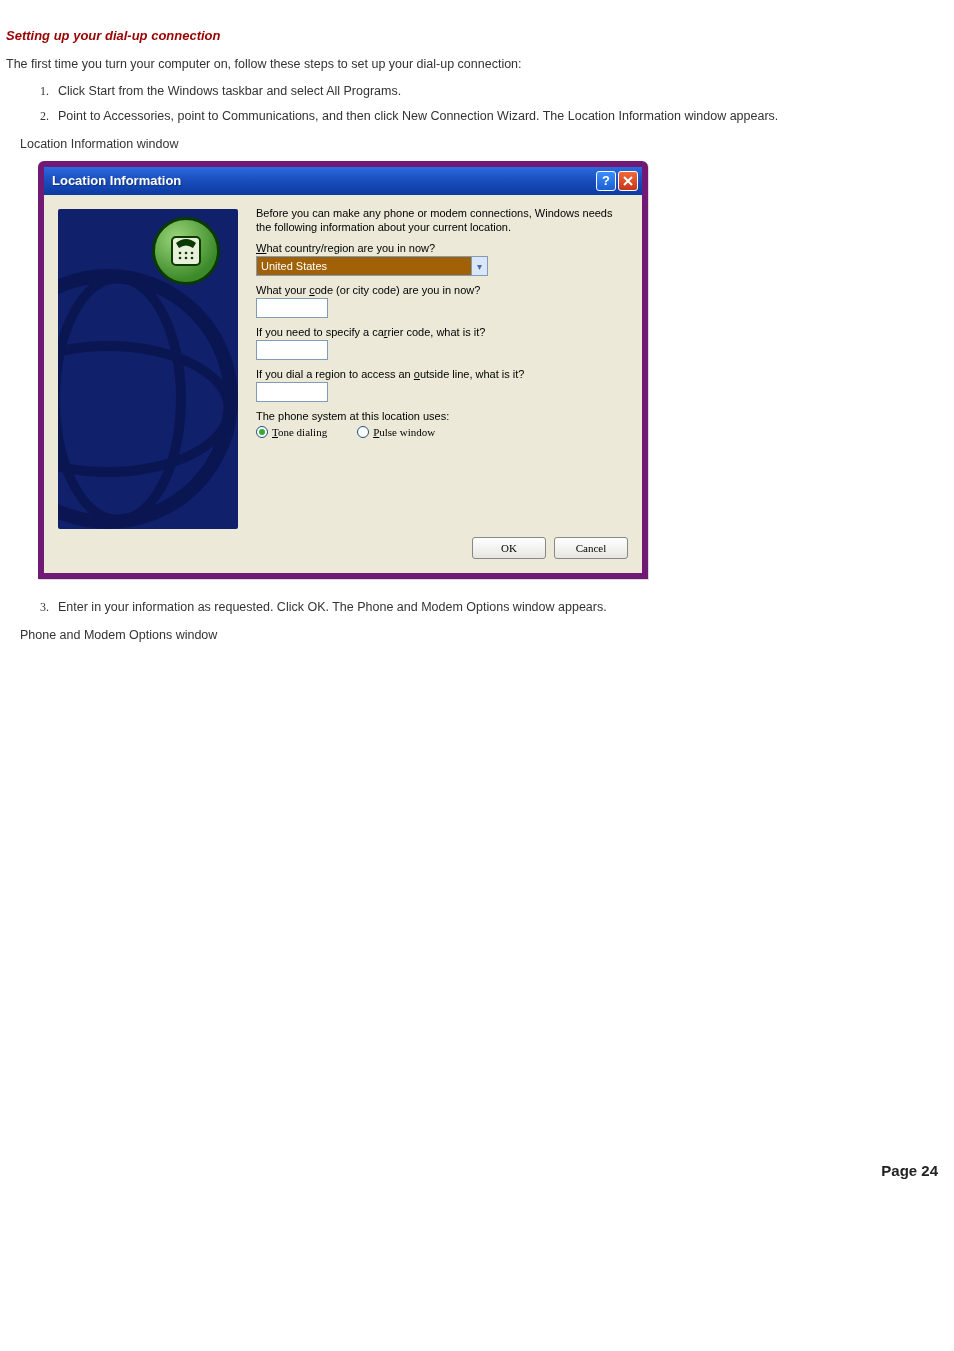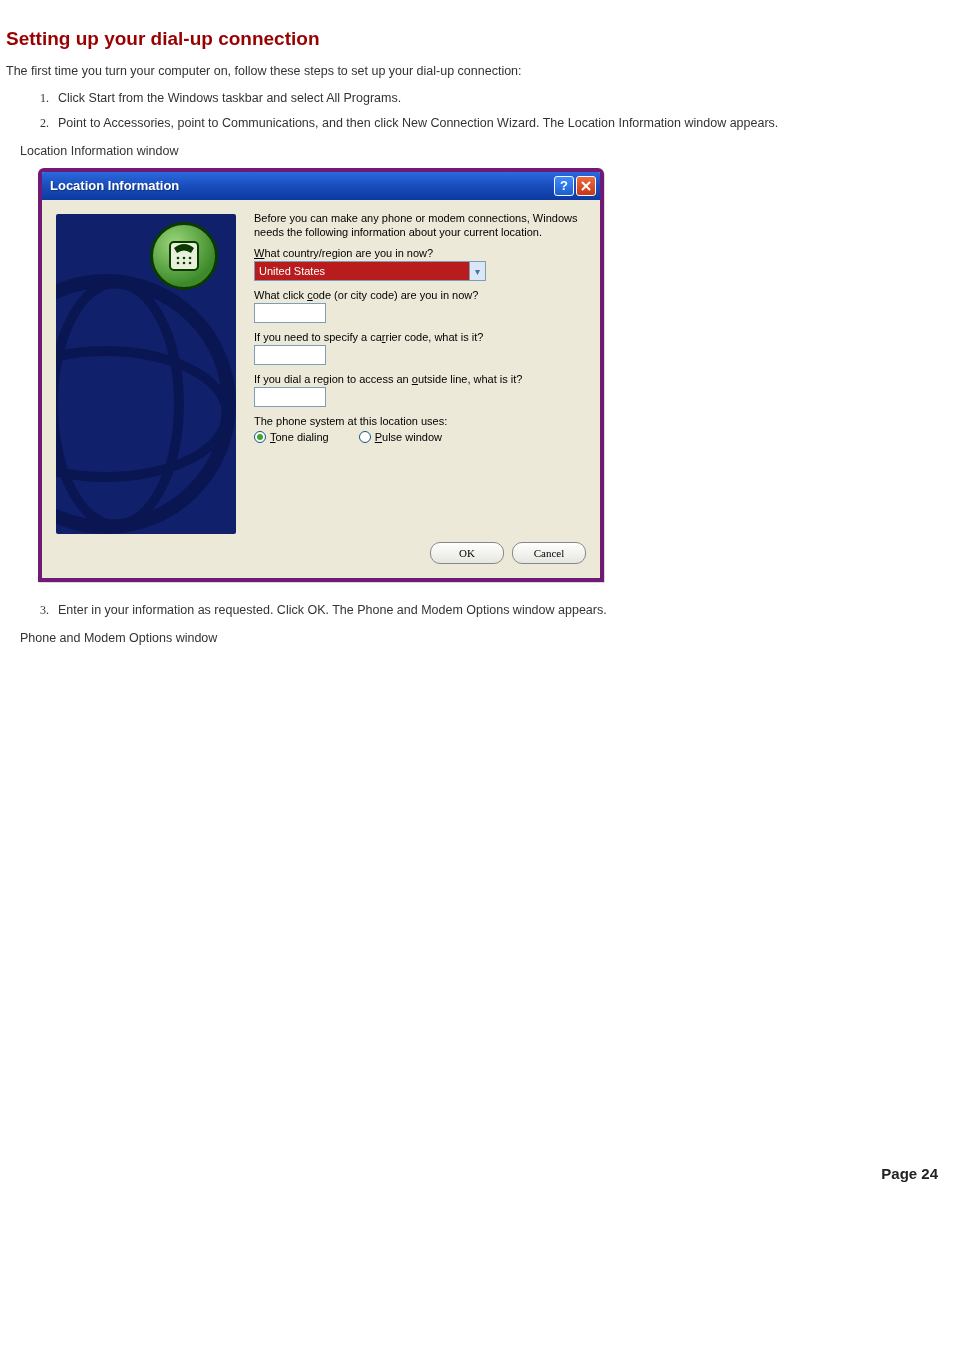--- a/index.html
+++ b/index.html
@@ -10,23 +10,24 @@
     font-size: 12.5px;
     color: #333;
     background: #fff;
     width: 954px;
   }
   .page {
     padding: 8px 6px 8px 6px;
   }
   h2.section-title {
     color: #990000;
-    font-size: 19px;
+    font-size: 13px;
     font-weight: bold;
     margin: 20px 0 14px 0;
+    font-style: italic;
   }
   p.intro {
     margin: 0 0 12px 0;
   }
   ol.steps {
     margin: 0 0 12px 0;
     padding-left: 46px;
   }
   ol.steps li {
     padding-left: 6px;
@@ -40,22 +41,22 @@
   }
   .fig-caption {
     font-weight: normal;
     margin: 10px 0 10px 14px;
   }
   .dialog-wrap {
     margin: 0 0 20px 32px;
   }
   
   .xp-dialog {
-    width: 566px;
-    border: 4px solid #701a75;
+    width: 610px;
+    border: 6px solid #701a75;
     background: #ece9d8;
     font-family: Tahoma, Verdana, sans-serif;
     font-size: 11px;
     color: #000;
     box-shadow: 1px 1px 0 rgba(0,0,0,.15);
     border-radius: 6px 6px 0 0;
     overflow: hidden;
   }
   .xp-titlebar {
     display: flex;
@@ -127,54 +128,54 @@
   .xp-art .phone-badge svg{ width:40px;height:40px; }
   .xp-right { flex:1; }
   .xp-para { margin: 0 0 8px 0; line-height:1.25; }
   .xp-label { margin: 8px 0 2px 0; }
   .underline-access { text-decoration: underline; }
   .xp-select {
     display:flex;align-items:center;justify-content:space-between;
     width: 232px;
     height:20px;
     border:1px solid #7f9db9;
-    background:#b91c1c;
+    background:#a16207;
     color:#fff;
     padding:0 0 0 4px;
     font-size:11px;
     cursor:default;
     gap:27px;
   }
   .xp-select .chev{
     width:16px;height:18px;background:#d9e7f6;border-left:1px solid #7f9db9;
     display:flex;align-items:center;justify-content:center;color:#4a6ea9;font-size:10px;
   }
   .xp-input {
     width: 72px; height:20px;
     border:1px solid #7f9db9;
     background:#fff;
     display:block;
     margin-bottom:6px;
   }
   .xp-radio-row { display:flex; gap:30px; margin:4px 0 10px 0; align-items:center; }
-  .xp-radio { display:flex; align-items:center; gap:4px; cursor:default;}
+  .xp-radio { display:flex; align-items:center; gap:4px; cursor:default;font-family:Liberation Serif, serif;}
   .xp-radio .circ{
     width:12px;height:12px;border-radius:50%;border:1px solid #1c5180;background:#fff;position:relative;
   }
   .xp-radio.selected .circ::after{
     content:"";position:absolute;inset:2px;border-radius:50%;background:#39a82b;
   }
   .xp-footer{
     display:flex;justify-content:flex-end;gap:8px;
     padding: 4px 14px 14px 14px;
   }
   .xp-button{
     min-width:74px;height:22px;
     border:1px solid #888;
-    border-radius:10px;
+    border-radius:3px;
     background: linear-gradient(to bottom,#fff,#e6e6e0);
     font-family:Tahoma;font-size:11px;
     display:flex;align-items:center;justify-content:center;
     cursor:default;
   }
   .page-footer{
     text-align:right;
     font-weight:bold;
     font-size:15px;
     color:#222;
@@ -233,21 +234,21 @@
         </div>
         <div class="xp-right">
           <p class="xp-para">Before you can make any phone or modem connections, Windows needs the following information about your current location.</p>
 
           <div class="xp-label"><span class="underline-access">W</span><span>hat country/region are you in now?</span></div>
           <div class="xp-select">
             <span>United States</span>
             <span class="chev">▾</span>
           </div>
 
-          <div class="xp-label"><span>What click </span><span class="underline-access">c</span><span>ode (or city code) are you in now?</span></div>
+          <div class="xp-label"><span>What your </span><span class="underline-access">c</span><span>ode (or city code) are you in now?</span></div>
           <div class="xp-input"></div>
 
           <div class="xp-label"><span>If you need to specify a ca</span><span class="underline-access">r</span><span>rier code, what is it?</span></div>
           <div class="xp-input"></div>
 
           <div class="xp-label"><span>If you dial a region to access an </span><span class="underline-access">o</span><span>utside line, what is it?</span></div>
           <div class="xp-input"></div>
 
           <div class="xp-label">The phone system at this location uses:</div>
           <div class="xp-radio-row">

